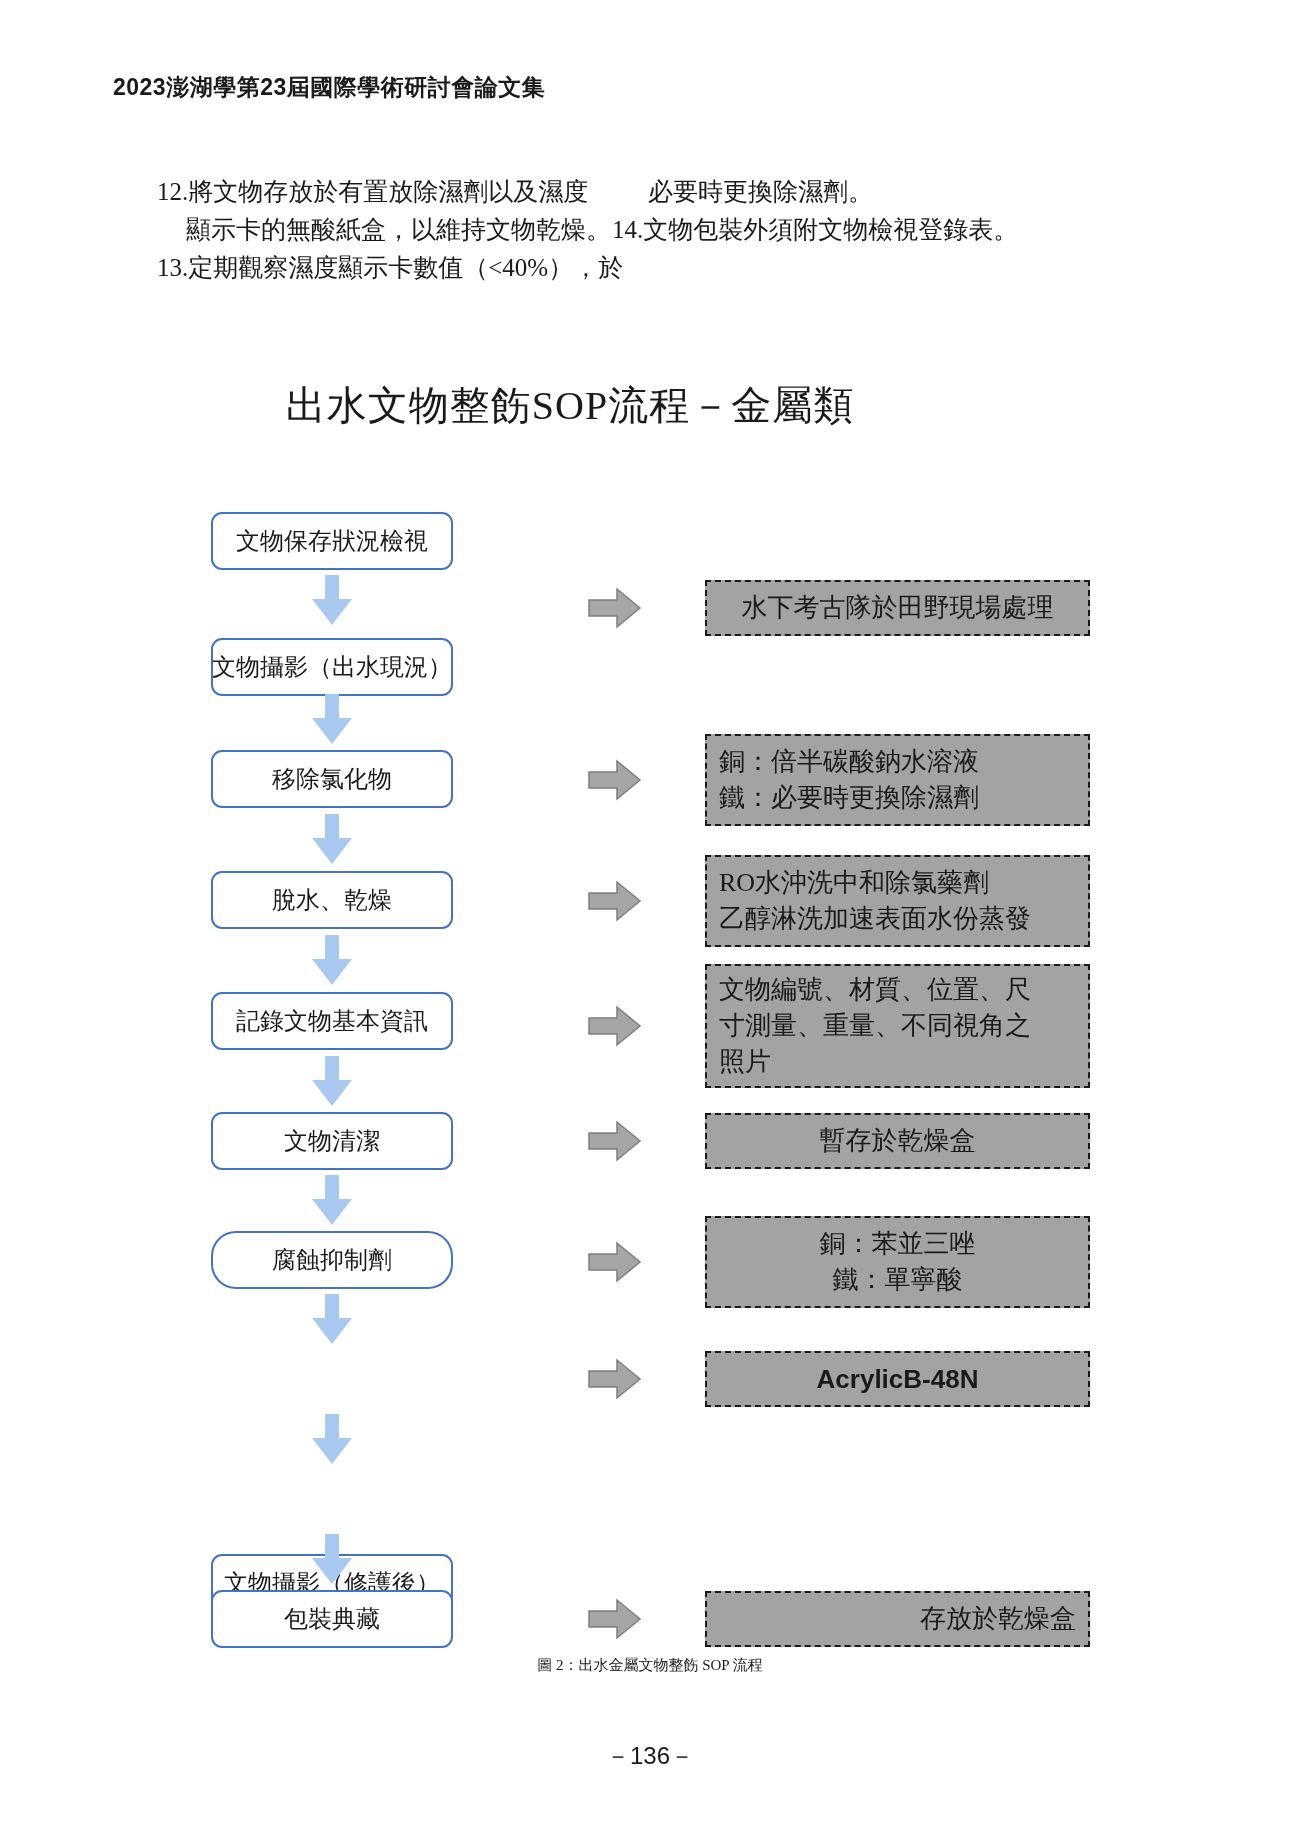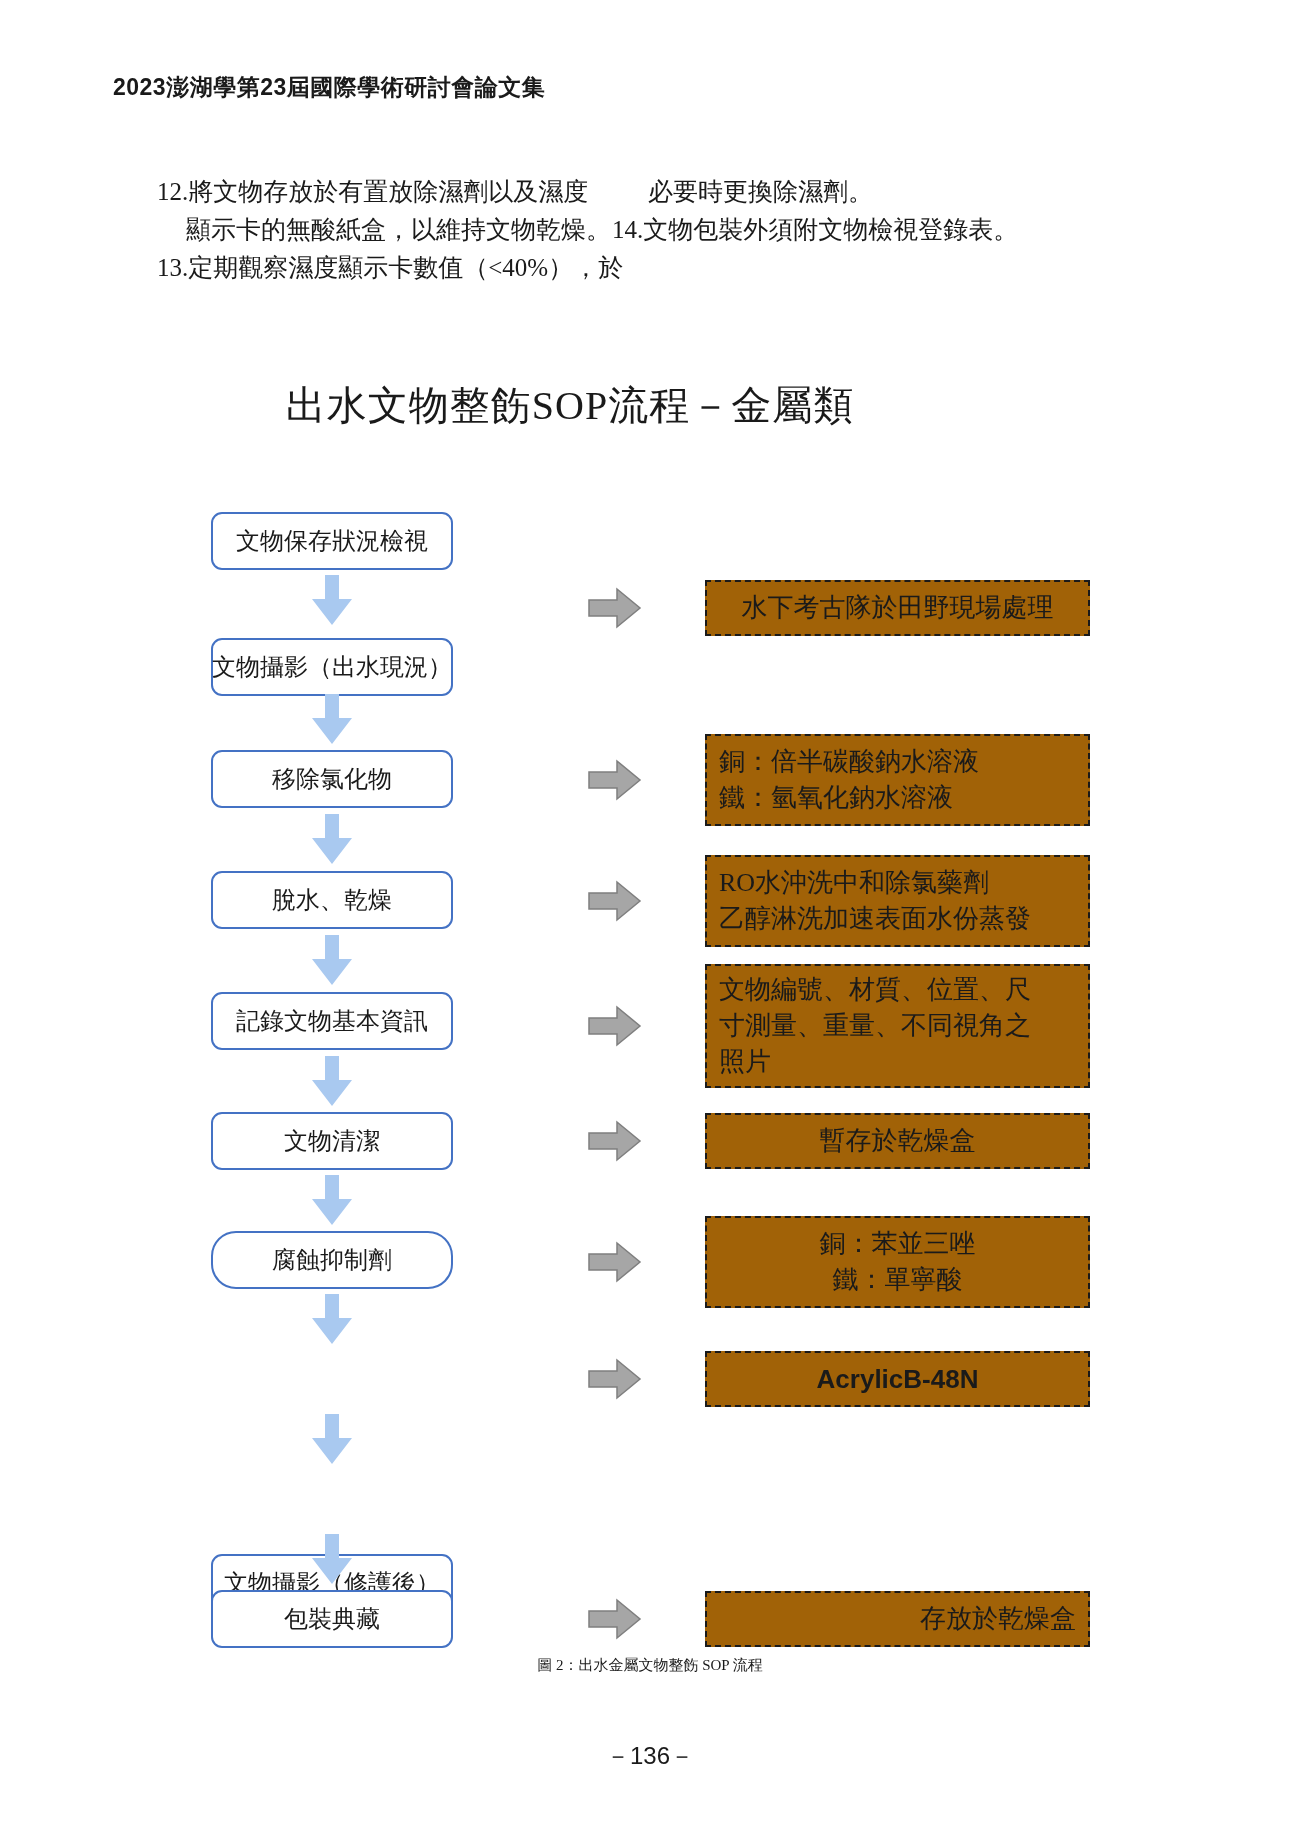--- a/index.html
+++ b/index.html
@@ -21,21 +21,21 @@
   .bluebox {
     position:absolute; left:211px; width:242px; height:58px; box-sizing:border-box;
     border:2.5px solid #4472C4; border-radius:11px; background:#ffffff;
     display:flex; align-items:center; justify-content:center;
     font-size:24px; white-space:nowrap;
   }
   .darrow { position:absolute; left:310px; width:44px; height:50px; }
   .garrow { position:absolute; left:588px; width:54px; height:46px; }
   .note {
     position:absolute; left:705px; width:385px; box-sizing:border-box;
-    border:2.5px dashed #1a1a1a; background:#a16207;
+    border:2.5px dashed #1a1a1a; background:#a3a3a3;
     display:flex; flex-direction:column; justify-content:center;
     padding:4px 12px; font-size:26px; line-height:36px;
   }
   .note.center { text-align:center; }
   .note.sans .nline {
     font-family:"Liberation Sans","DejaVu Sans",sans-serif;
     font-weight:600; font-size:26px;
   }
   .nline { white-space:nowrap; }
   .caption {
@@ -123,21 +123,21 @@
       </svg></div>
   <div class="garrow" style="top:1596px;"><svg width="54" height="46" viewBox="0 0 54 46">
         <path d="M1 15 h28 V4 L52 23 L29 42 V31 H1 z" fill="#A6A6A6" stroke="#7F7F7F" stroke-width="1.5"></path>
       </svg></div>
 
   <div class="note center" style="top:580px; height:56px;">
     <div class="nline">水下考古隊於田野現場處理</div>
   </div>
   <div class="note" style="top:734px; height:92px;">
     <div class="nline">銅：倍半碳酸鈉水溶液</div>
-    <div class="nline">鐵：氫氧化鈉水溶液</div>
+    <div class="nline">鐵：必要時更換除濕劑</div>
   </div>
   <div class="note" style="top:855px; height:92px;">
     <div class="nline">RO水沖洗中和除氯藥劑</div>
     <div class="nline">乙醇淋洗加速表面水份蒸發</div>
   </div>
   <div class="note" style="top:964px; height:124px;">
     <div class="nline">文物編號、材質、位置、尺</div>
     <div class="nline">寸測量、重量、不同視角之</div>
     <div class="nline">照片</div>
   </div>

